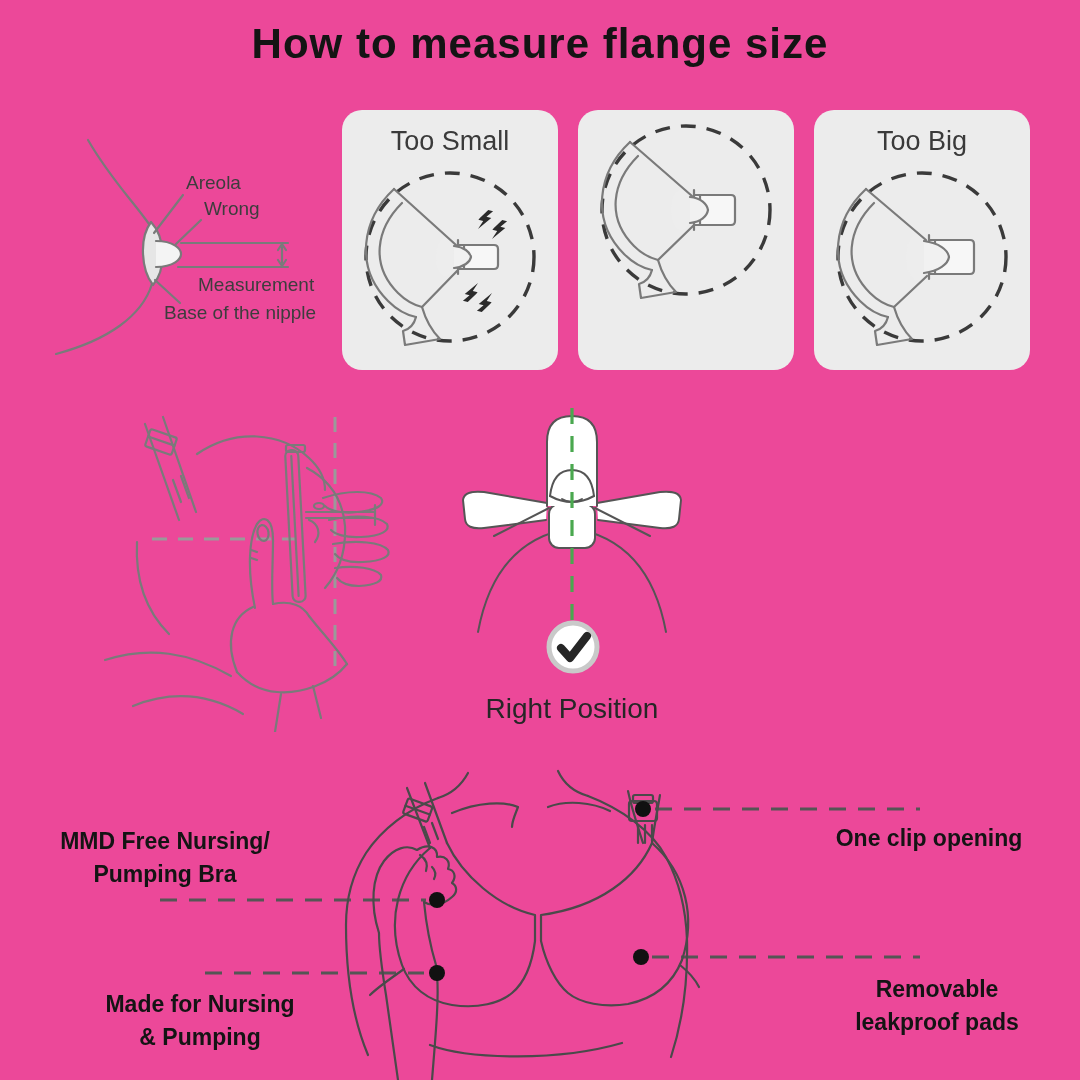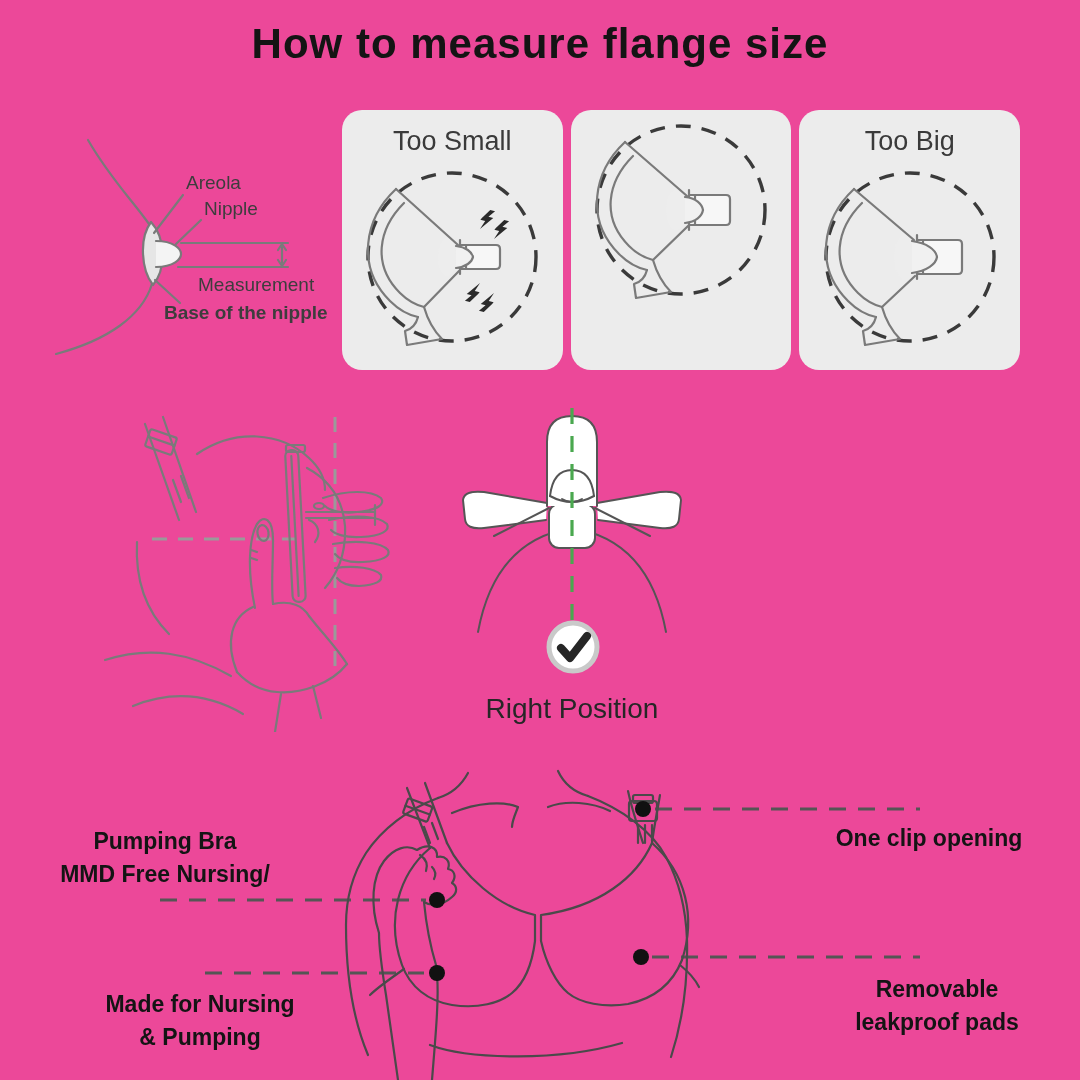--- a/index.html
+++ b/index.html
@@ -5,21 +5,21 @@
   html,body{margin:0;padding:0;background:#ffffff;}
   .page{position:relative;width:1080px;height:1080px;background:#ec4899;overflow:hidden;
         font-family:"Liberation Sans",sans-serif;color:#222;}
   .page-title{position:absolute;top:20px;left:0;width:1080px;text-align:center;
         font-size:42px;font-weight:bold;letter-spacing:1px;color:#141414;}
   
   .measure{position:absolute;left:30px;top:100px;width:320px;height:270px;text-align:center;}
   .measure svg{position:absolute;left:0;top:0;}
   .measure-label{position:absolute;font-size:19px;color:#3d3d3d;white-space:nowrap;}
   
-  .panels{position:absolute;left:342px;top:110px;width:678px;height:260px;display:flex;gap:8px;}
+  .panels{position:absolute;left:342px;top:110px;width:678px;height:260px;display:flex;gap:20px;}
   .panel{flex:1;background:#ececec;border-radius:20px;position:relative;}
   .panel-title{font-size:27px;color:#3a3a3a;text-align:center;margin-top:16px;}
   .panel svg{display:block;margin:0 auto;}
   
   .hand-fig{position:absolute;left:85px;top:402px;}
   .pos-fig{position:absolute;width:245px;height:308px;}
   .pos-fig.right{left:450px;top:400px;}
   .pos-fig.wrong{left:742px;top:400px;}
   .pos-label{position:absolute;top:272px;left:-28px;width:300px;text-align:center;
         font-size:28px;color:#262626;white-space:nowrap;margin-top:21px;}
@@ -59,23 +59,23 @@
         <path d="M252,147 V163"></path>
         <path d="M248,150 L252,144 L256,150" fill="none"></path>
         <path d="M248,160 L252,166 L256,160" fill="none"></path>
 
         <path d="M153,95 L124,133"></path>
         <path d="M171,120 L146,144"></path>
         <path d="M125,180 L150,203"></path>
       </g>
     </svg>
     <div class="measure-label" style="left:156px;top:72px;">Areola</div>
-    <div class="measure-label" style="left:174px;top:98px;">Nipple</div>
+    <div class="measure-label" style="left:174px;top:98px;">Wrong</div>
     <div class="measure-label" style="left:168px;top:174px;">Measurement</div>
-    <div class="measure-label" style="left:134px;top:202px;font-weight:bold;">Base of the nipple</div>
+    <div class="measure-label" style="left:134px;top:202px;">Base of the nipple</div>
   </div>
 
   <div class="panels">
 
     <div class="panel">
       <div class="panel-title">Too Small</div>
       <svg width="216" height="204" viewBox="0 0 216 204">
         <circle cx="108" cy="100" r="84" fill="none" stroke="#3a3a3a" stroke-width="3.4" stroke-dasharray="15 11"></circle>
         <g transform="translate(108,100)" class="sketch" stroke="#6e6e6e">
           <ellipse cx="-5" cy="0" rx="9" ry="19" fill="#ededed" stroke="none"></ellipse>
@@ -258,22 +258,22 @@
 
       <g fill="#111">
         <circle cx="437" cy="145" r="8"></circle>
         <circle cx="437" cy="218" r="8"></circle>
         <circle cx="643" cy="54" r="8"></circle>
         <circle cx="641" cy="202" r="8"></circle>
       </g>
     </svg>
 
     <div class="bra-label lbl-nursing-bra">
+      <div>MMD Free Nursing/</div>
       <div>Pumping Bra</div>
-      <div>MMD Free Nursing/</div>
     </div>
     <div class="bra-label lbl-clip">
       <div>One clip opening</div>
     </div>
     <div class="bra-label lbl-made-for">
       <div>Made for Nursing</div>
       <div>&amp; Pumping</div>
     </div>
     <div class="bra-label lbl-pads">
       <div>Removable</div>

